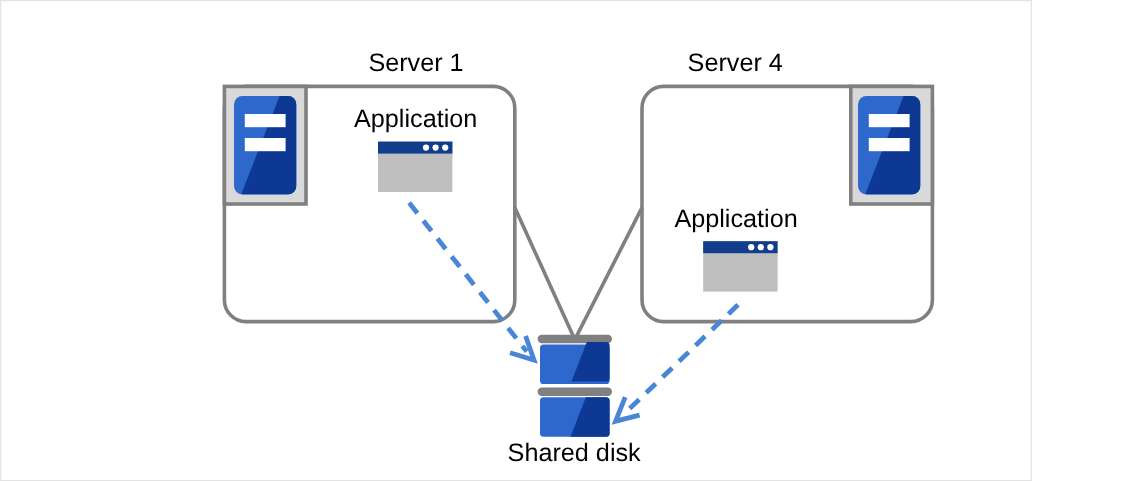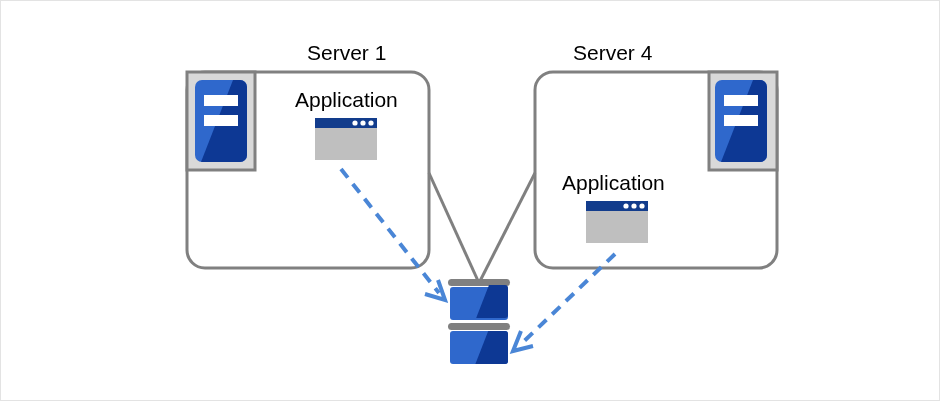--- a/index.html
+++ b/index.html
@@ -5,21 +5,21 @@
   html, body {
     margin: 0;
     padding: 0;
     background: #ffffff;
   }
   body {
     font-family: "Liberation Sans", sans-serif;
   }
   #canvas {
     position: relative;
-    width: 940px;
+    width: 860px;
     height: 401px;
     background: #ffffff;
     border: 1px solid #e3e3e3;
     box-sizing: border-box;
     overflow: hidden;
   }
   #diagram-svg {
     position: absolute;
     left: 0;
     top: 0;
@@ -144,14 +144,15 @@
   </svg>
 
   <div class="lbl" id="label-server1">Server 1</div>
 
   <div class="lbl" id="label-server2">Server 4</div>
 
   <div class="lbl" id="label-app1">Application</div>
 
   <div class="lbl" id="label-app2">Application</div>
 
+  <div class="lbl" id="label-disk">Shared disk</div>
 
 </div>
 
 </body></html>

